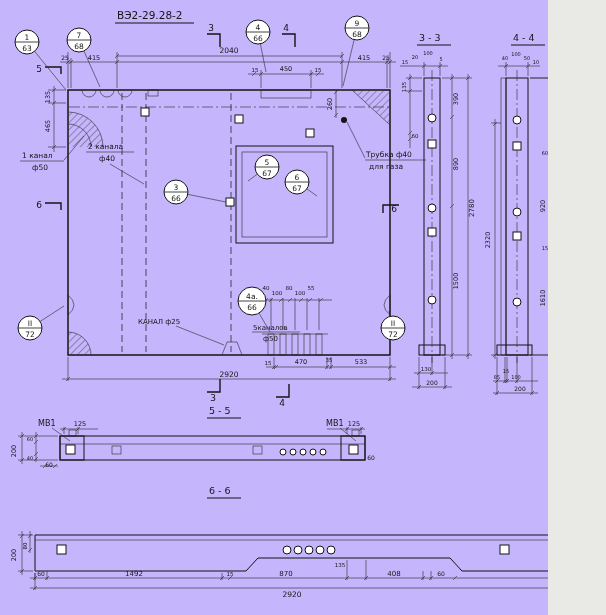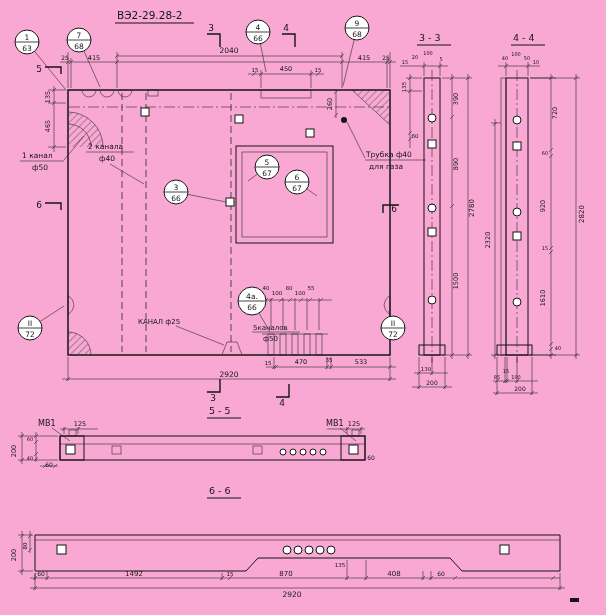--- a/index.html
+++ b/index.html
@@ -1,16 +1,16 @@
 <!DOCTYPE html>
 <html><head>
 <meta charset="utf-8">
 <style>
   html,body{margin:0;padding:0;background:#e9e9e6;font-family:"DejaVu Sans",sans-serif}
-  .sheet{width:606px;height:615px;background:#f9a8d4;position:relative;overflow:hidden}
+  .sheet{width:548px;height:615px;background:#c4b5fd;position:relative;overflow:hidden}
   svg{display:block}
   svg text{font-family:"DejaVu Sans",sans-serif;fill:#151515}
   .outline{fill:none;stroke:#151515;stroke-width:1.5}
   .med{fill:none;stroke:#151515;stroke-width:1}
   .thin{fill:none;stroke:#2a2a2a;stroke-width:0.6}
   .dash{fill:none;stroke:#2a2a2a;stroke-width:0.8;stroke-dasharray:7 4}
   .dashdot{fill:none;stroke:#2a2a2a;stroke-width:0.6;stroke-dasharray:11 3 2 3}
   .co{fill:#ffffff;stroke:#151515;stroke-width:1}
   .co-div{stroke:#151515;stroke-width:0.8}
   .flag{fill:none;stroke:#151515;stroke-width:1.4}

